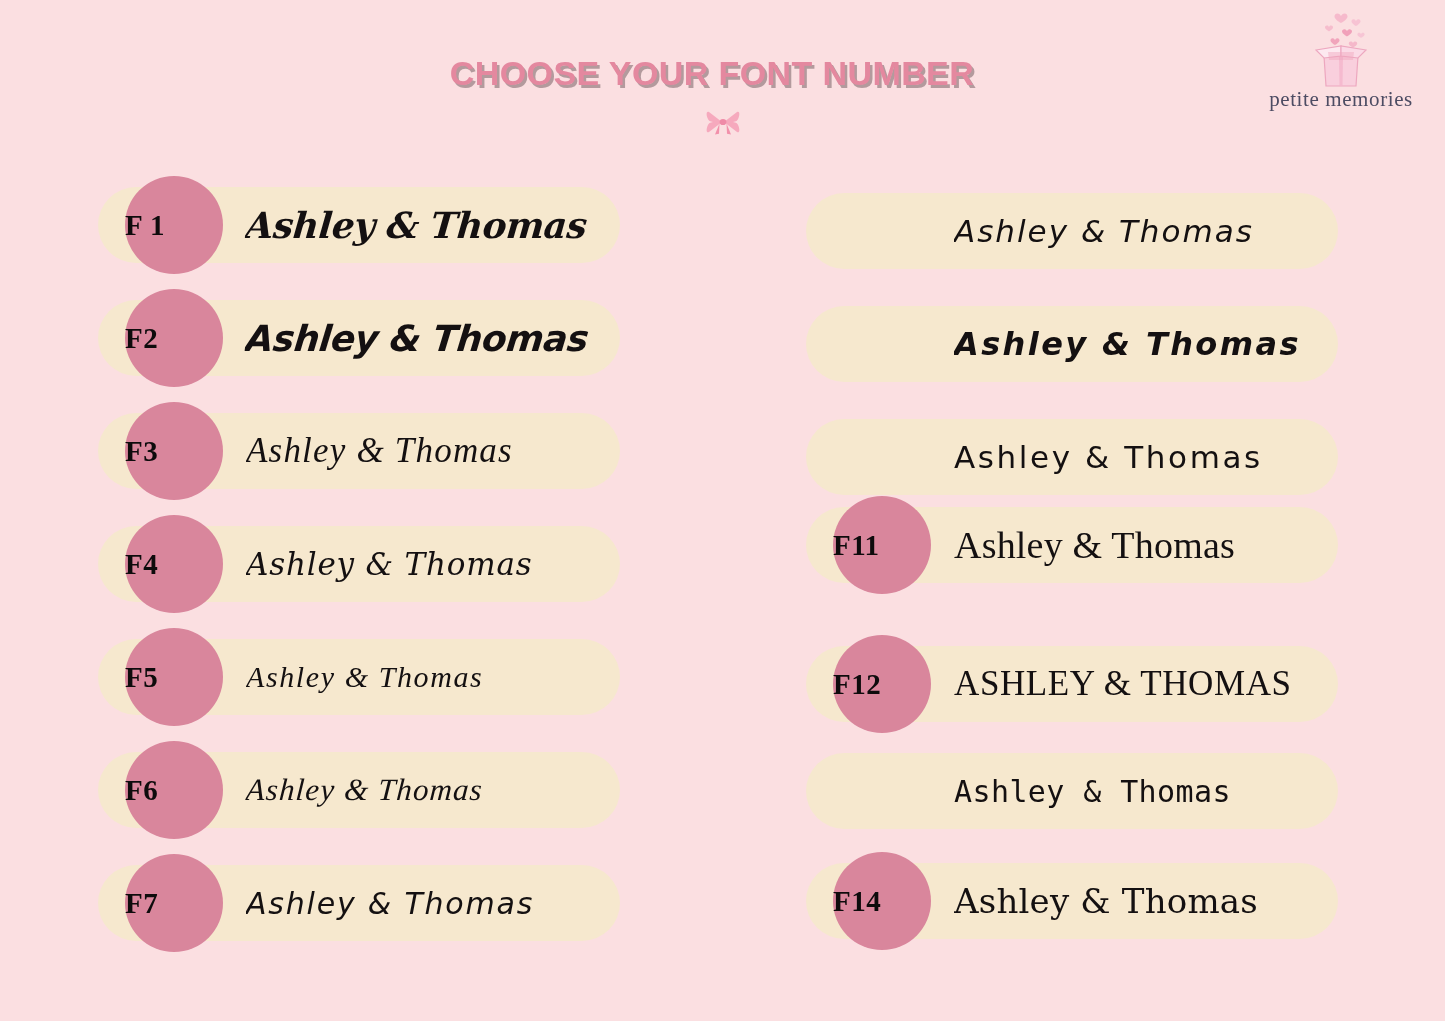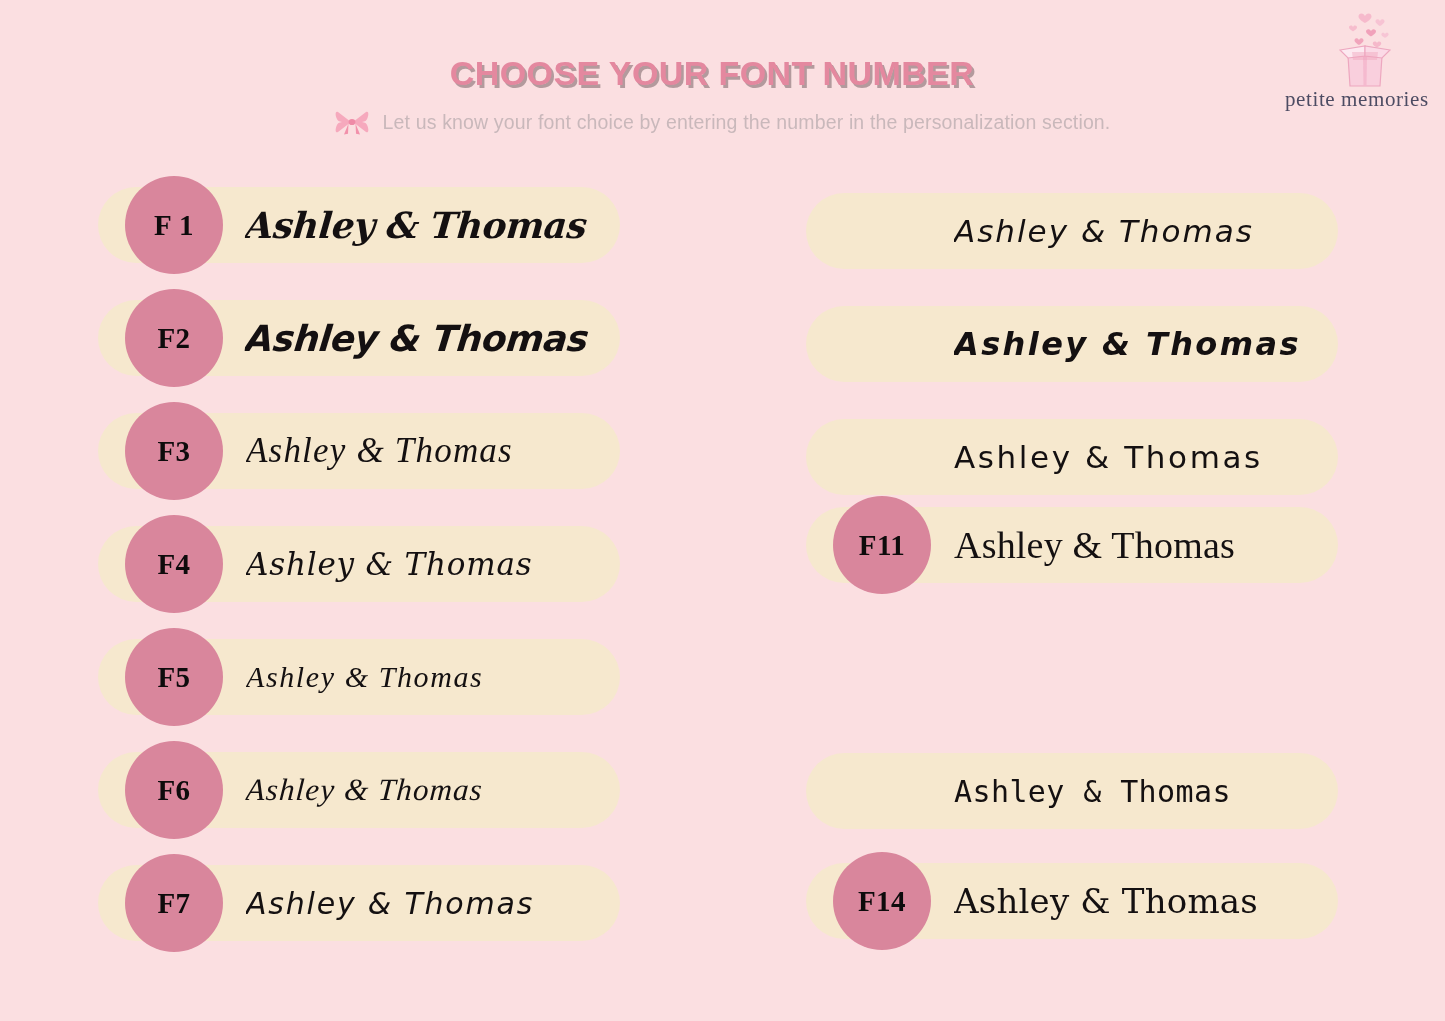--- a/index.html
+++ b/index.html
@@ -47,24 +47,24 @@
     color: #c9b8bb;
     letter-spacing: 0.15px;
     white-space: nowrap;
   }
   .bow-icon { display: block; }
 
   
   #logo {
     position: absolute;
     top: 12px;
-    right: 0;
+    right: 24px;
     width: 160px;
     height: 104px;
-    text-align: left;
+    text-align: center;
   }
   #logo-mark { display:block; margin: 0 auto; }
   #logo-wordmark {
     font-family: "Liberation Serif", serif;
     font-size: 21px;
     color: #4d4c63;
     letter-spacing: 0.6px;
     margin-top: -3px;
   }
 
@@ -91,21 +91,21 @@
   .row-badge {
     position: absolute;
     top: 0;
     left: 27px;
     width: 98px;
     height: 98px;
     border-radius: 50%;
     background: #d9869c;
     display: flex;
     align-items: center;
-    justify-content: center;
+    justify-content: flex-start;
   }
   .col-right .row-badge { left: 27px; }
 
   .badge-label {
     font-family: "Liberation Serif", serif;
     font-weight: bold;
     font-size: 29px;
     color: #0e0b0c;
     letter-spacing: 0.5px;
     line-height: 1;
@@ -148,21 +148,20 @@
 <div id="subtitle-row">
   <span>
     <svg class="bow-icon" width="34" height="26" viewBox="0 0 34 26">
       <path d="M16 13 L3 3 C0.5 1.5 0 5 1.5 9 C2.5 11.8 4 12.6 7 13 C4 13.4 2.5 14.2 1.5 17 C0 21 0.5 24.5 3 23 L16 13 Z" fill="#f6a9bd"></path>
       <path d="M18 13 L31 3 C33.5 1.5 34 5 32.5 9 C31.5 11.8 30 12.6 27 13 C30 13.4 31.5 14.2 32.5 17 C34 21 33.5 24.5 31 23 L18 13 Z" fill="#f6a9bd"></path>
       <path d="M13.5 14.5 L9 25.5 L13 24.8 Z" fill="#f291ab"></path>
       <path d="M20.5 14.5 L25 25.5 L21 24.8 Z" fill="#f291ab"></path>
       <ellipse cx="17" cy="13" rx="3.4" ry="3.1" fill="#ef8ba7"></ellipse>
     </svg>
   </span>
-  <span id="subtitle-text">Let us know your font choice by entering the number in the personalization section.</span>
 </div>
 
 <div id="logo">
   <span>
     <svg id="logo-mark" width="86" height="78" viewBox="0 0 86 78">
       <path d="M43 4 C41 0 36.5 1 36.5 4.5 C36.5 7.5 43 11 43 11 C43 11 49.5 7.5 49.5 4.5 C49.5 1 45 0 43 4 Z" fill="#f4aec4" opacity="0.75"></path>
       <path d="M58 9 C56.6 6.3 53.5 7 53.5 9.4 C53.5 11.5 58 13.9 58 13.9 C58 13.9 62.5 11.5 62.5 9.4 C62.5 7 59.4 6.3 58 9 Z" fill="#f6bcd0" opacity="0.8"></path>
       <path d="M31 15 C29.8 12.7 27 13.3 27 15.4 C27 17.2 31 19.2 31 19.2 C31 19.2 35 17.2 35 15.4 C35 13.3 32.2 12.7 31 15 Z" fill="#f4aec4" opacity="0.7"></path>
       <path d="M49 19 C47.4 16.1 44 16.9 44 19.5 C44 21.8 49 24.4 49 24.4 C49 24.4 54 21.8 54 19.5 C54 16.9 50.6 16.1 49 19 Z" fill="#ef96b3" opacity="0.85"></path>
       <path d="M63 22 C61.9 19.9 59.4 20.5 59.4 22.4 C59.4 24 63 25.8 63 25.8 C63 25.8 66.6 24 66.6 22.4 C66.6 20.5 64.1 19.9 63 22 Z" fill="#f6bcd0" opacity="0.75"></path>
@@ -254,20 +253,27 @@
   </div>
 
   <div class="font-row col-right" style="top:496px">
     <div class="row-bar"></div>
     <div class="row-badge">
       <span class="badge-label">F11</span>
     </div>
     <div class="sample-text s-f11">Ashley &amp; Thomas</div>
   </div>
 
+  <div class="font-row col-right" style="top:635px">
+    <div class="row-bar"></div>
+    <div class="row-badge">
+      <span class="badge-label">F12</span>
+    </div>
+    <div class="sample-text s-f12">ASHLEY &amp; THOMAS</div>
+  </div>
 
   <div class="font-row col-right" style="top:742px">
     <div class="row-bar"></div>
     <div class="sample-text s-f13">Ashley &amp; Thomas</div>
   </div>
 
   <div class="font-row col-right" style="top:852px">
     <div class="row-bar"></div>
     <div class="row-badge">
       <span class="badge-label">F14</span>

